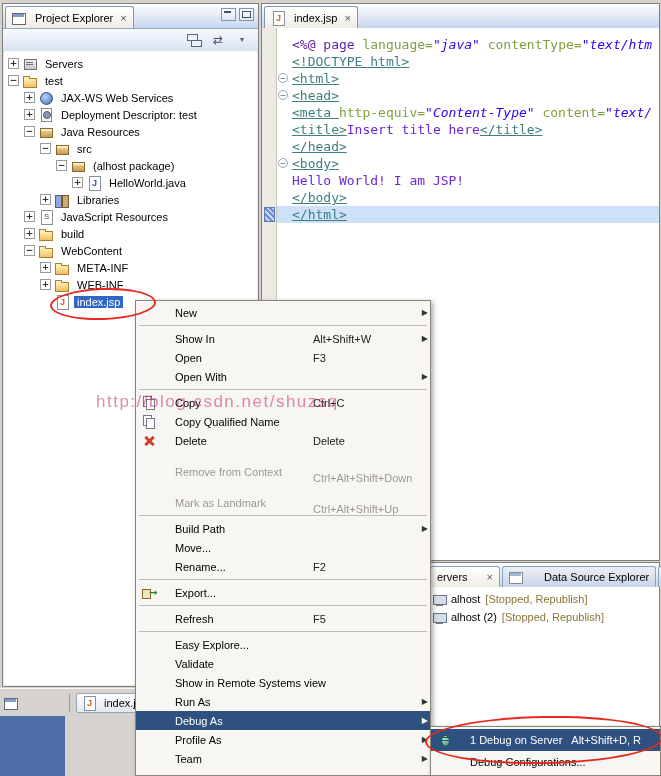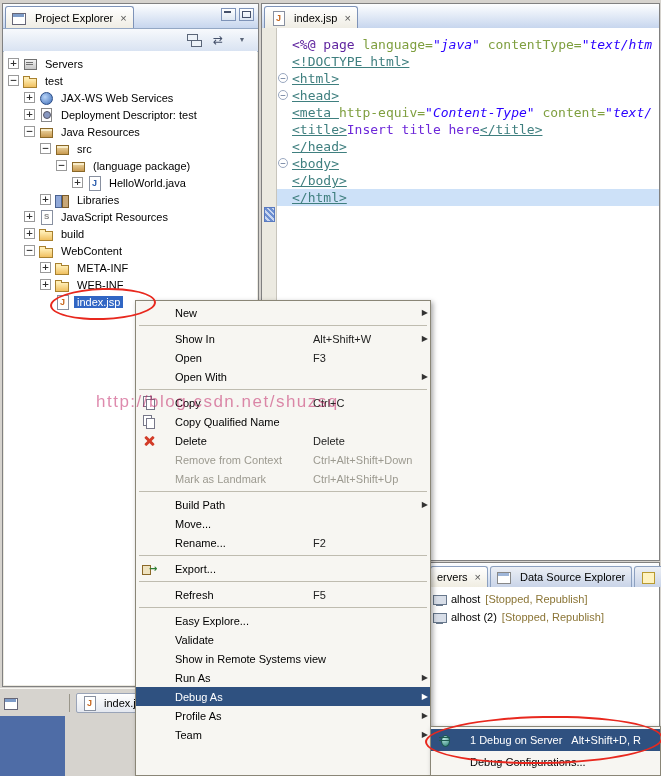--- a/index.html
+++ b/index.html
@@ -75,21 +75,21 @@
         background:#fff;color:#5A6E90;font:9px/9px "DejaVu Sans Mono",monospace;text-align:center;box-sizing:border-box;}
   .seg.d{color:#5F249F;}
   .seg.t{color:#3F7F7F;text-decoration:underline;}
   .seg.a{color:#7F9F3F;}
   .seg.v{color:#2A00FF;font-style:italic;}
   .seg.x{color:#6d28d9;}
 
   
   #servers-panel{left:261px;top:562px;width:399px;height:213px;}
   .stabbar{padding-left:168px;}
-  .stab{height:20px;display:flex;align-items:center;gap:4px;padding:0 6px;margin-right:2px;
+  .stab{height:20px;display:flex;align-items:center;gap:16px;padding:0 6px;margin-right:2px;
         background:linear-gradient(#ECEFF5,#C9D4E8);border:1px solid #8CA0C0;border-bottom:none;
         border-radius:3px 3px 0 0;white-space:nowrap;}
   .stab.sel{background:linear-gradient(#FFFFFF,#F0EDE2);}
   .scontent{position:absolute;top:24px;left:0;right:0;bottom:0;background:#fff;padding-top:6px;}
   .srow{display:flex;align-items:flex-start;height:18px;padding-left:170px;white-space:nowrap;}
   .sstate{color:#8B7536;margin-left:5px;}
 
   
   #bottom-bar{position:absolute;left:0;top:688px;width:259px;height:28px;background:#D6D3CE;
               border-top:1px solid #F7F6F2;display:flex;align-items:center;padding-left:4px;box-sizing:border-box;}
@@ -107,21 +107,21 @@
                  padding-top:2px;box-sizing:border-box;overflow:hidden;}
   .mrow{height:19px;display:flex;align-items:center;padding:0 2px 0 3px;}
   #debug-submenu .mrow{height:22px;}
   .micon{width:20px;flex:none;display:flex;justify-content:center;align-items:center;}
   .mlabel{flex:1;white-space:nowrap;padding-left:16px;}
   .mshort{flex:none;width:104px;text-align:left;color:#222;white-space:nowrap;}
   #debug-submenu .mshort{width:auto;padding-right:6px;}
   .marrow{flex:none;width:11px;text-align:right;font-size:8px;color:#333;}
   .mrow.hl{background:#2F5180;color:#fff;}
   .mrow.hl .mshort,.mrow.hl .marrow{color:#fff;}
-  .mrow.dis,.mrow.dis .mshort{color:#9C9A90;}
+  .mrow.dis,.mrow.dis .mshort{color:#9C9A90;margin-top:12px;}
   .msep{height:1px;background:#BFBCB0;margin:3px 3px;}
 
   .mi{width:15px;height:14px;position:relative;display:inline-block;}
   .mi-copy::before,.mi-copy-qualified::before{content:"";position:absolute;left:1px;top:0;width:7px;height:9px;background:#fff;border:1px solid #778;}
   .mi-copy::after,.mi-copy-qualified::after{content:"";position:absolute;left:4px;top:3px;width:7px;height:9px;background:#fff;border:1px solid #778;}
   .mi-paste::before{content:"";position:absolute;left:1px;top:0;width:11px;height:13px;background:#C89858;border:1px solid #7A5820;}
   .mi-paste::after{content:"";position:absolute;left:3px;top:3px;width:7px;height:8px;background:#fff;border:1px solid #8890A0;}
   .mi-delete::before,.mi-delete::after{content:"";position:absolute;left:6px;top:1px;width:3px;height:12px;background:#D23C28;border-radius:1px;}
   .mi-delete::before{transform:rotate(45deg);}
   .mi-delete::after{transform:rotate(-45deg);}
@@ -188,21 +188,21 @@
           <span class="tlabel">Java Resources</span>
         </div>
         <div class="trow" style="padding-left: 36px;">
           <span class="exp">−</span>
           <span class="ico i-src"></span>
           <span class="tlabel">src</span>
         </div>
         <div class="trow" style="padding-left: 52px;">
           <span class="exp">−</span>
           <span class="ico i-package"></span>
-          <span class="tlabel">(language package)</span>
+          <span class="tlabel">(alhost package)</span>
         </div>
         <div class="trow" style="padding-left: 68px;">
           <span class="exp">+</span>
           <span class="ico i-javafile"></span>
           <span class="tlabel">HelloWorld.java</span>
         </div>
         <div class="trow" style="padding-left: 36px;">
           <span class="exp">+</span>
           <span class="ico i-library"></span>
           <span class="tlabel">Libraries</span>
@@ -254,20 +254,21 @@
       </div>
       <div class="codelines" id="codelines">
           <div class="cl"><span class="seg d">&lt;%@ page </span><span class="seg a">language=</span><span class="seg v">"java"</span><span class="seg a"> contentType=</span><span class="seg v">"text/htm</span></div>
           <div class="cl"><span class="seg t">&lt;!DOCTYPE html&gt;</span></div>
           <div class="cl"><span class="fold">−</span><span class="seg t">&lt;html&gt;</span></div>
           <div class="cl"><span class="fold">−</span><span class="seg t">&lt;head&gt;</span></div>
           <div class="cl"><span class="seg t">&lt;meta </span><span class="seg a">http-equiv=</span><span class="seg v">"Content-Type"</span><span class="seg a"> content=</span><span class="seg v">"text/</span></div>
           <div class="cl"><span class="seg t">&lt;title&gt;</span><span class="seg x">Insert title here</span><span class="seg t">&lt;/title&gt;</span></div>
           <div class="cl"><span class="seg t">&lt;/head&gt;</span></div>
           <div class="cl"><span class="fold">−</span><span class="seg t">&lt;body&gt;</span></div>
+          <div class="cl"><span class="seg x">Hello World! I am JSP!</span></div>
           <div class="cl"><span class="seg t">&lt;/body&gt;</span></div>
           <div class="cl hl"><span class="seg t">&lt;/html&gt;</span></div>
         </div>
     </div>
   </div>
 
   <div id="servers-panel" class="panel">
     <div class="view-tabbar stabbar" id="servers-tabs">
         <div class="stab sel">
           <span>ervers</span>

